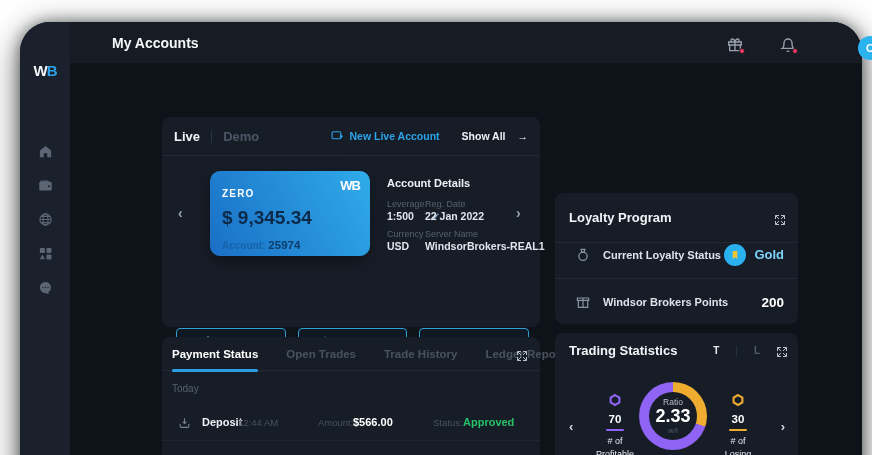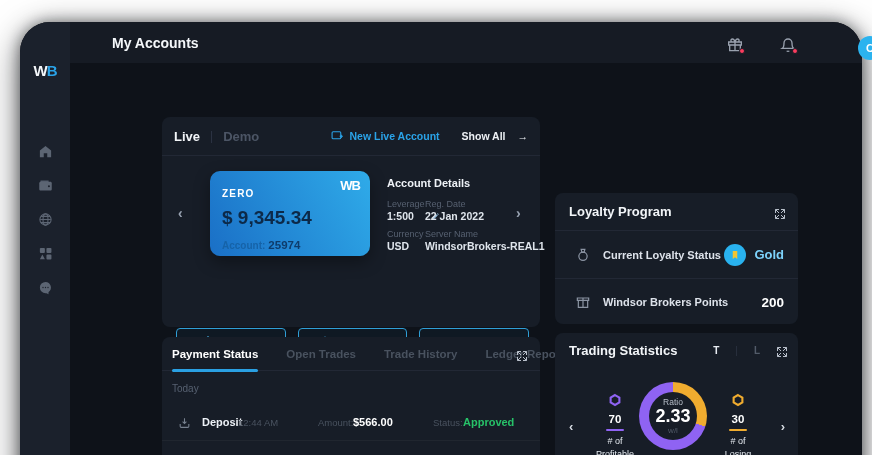--- a/index.html
+++ b/index.html
@@ -79,21 +79,21 @@
   .p3 { left:485px; top:54px; width:243px; height:66px; }
   .b-head { position:absolute; left:12px; top:6px; height:18px; display:flex; align-items:center; gap:8px; }
   .b-head svg { width:15px; height:15px; color:#ced4dd; }
   .b-title { color:#f2f5f8; font-size:12.5px; font-weight:700; white-space:nowrap; }
   .b-bar { position:absolute; left:13px; right:13px; top:32px; height:9px; border-radius:5px; background:#2196f3; }
   .b-claimed { position:absolute; left:0; top:0; height:9px; border-radius:5px; background:#f4f6f8; }
   .b-foot { position:absolute; left:13px; right:13px; top:48px; display:flex; justify-content:space-between; font-size:9.5px; color:#566070; }
   .b-foot b { color:#fff; font-size:10px; margin-left:4px; }
   
   .p4 { left:485px; top:130px; width:243px; height:131px; }
-  .l-head { position:absolute; left:0; right:0; top:0; height:38px; padding:0 12px 0 14px; display:flex; align-items:center; justify-content:space-between; border-bottom:1px solid #222835; }
+  .l-head { position:absolute; left:0; right:0; top:0; height:50px; padding:0 12px 0 14px; display:flex; align-items:center; justify-content:space-between; border-bottom:1px solid #222835; }
   .l-title { color:#f2f5f8; font-size:13px; font-weight:700; }
   .lrow { position:absolute; left:0; right:0; }
   .lrow .lic { position:absolute; left:20px; top:50%; transform:translateY(-50%); width:16px; height:16px; color:#8b94a3; }
   .lic svg { width:16px; height:16px; }
   .lrow .llbl { position:absolute; left:48px; top:50%; transform:translateY(-50%); color:#dde2ea; font-size:11px; font-weight:600; white-space:nowrap; }
   .lrow1 { top:38px; height:48px; border-bottom:1px solid #222835; }
   .lrow2 { top:86px; height:45px; }
   .gold-wrap { position:absolute; right:14px; top:50%; transform:translateY(-50%); display:flex; align-items:center; gap:8px; }
   .gold-badge { width:22px; height:22px; border-radius:50%; background:#29b2ef; display:flex; align-items:center; justify-content:center; }
   .gold-badge svg { width:12px; height:12px; }

